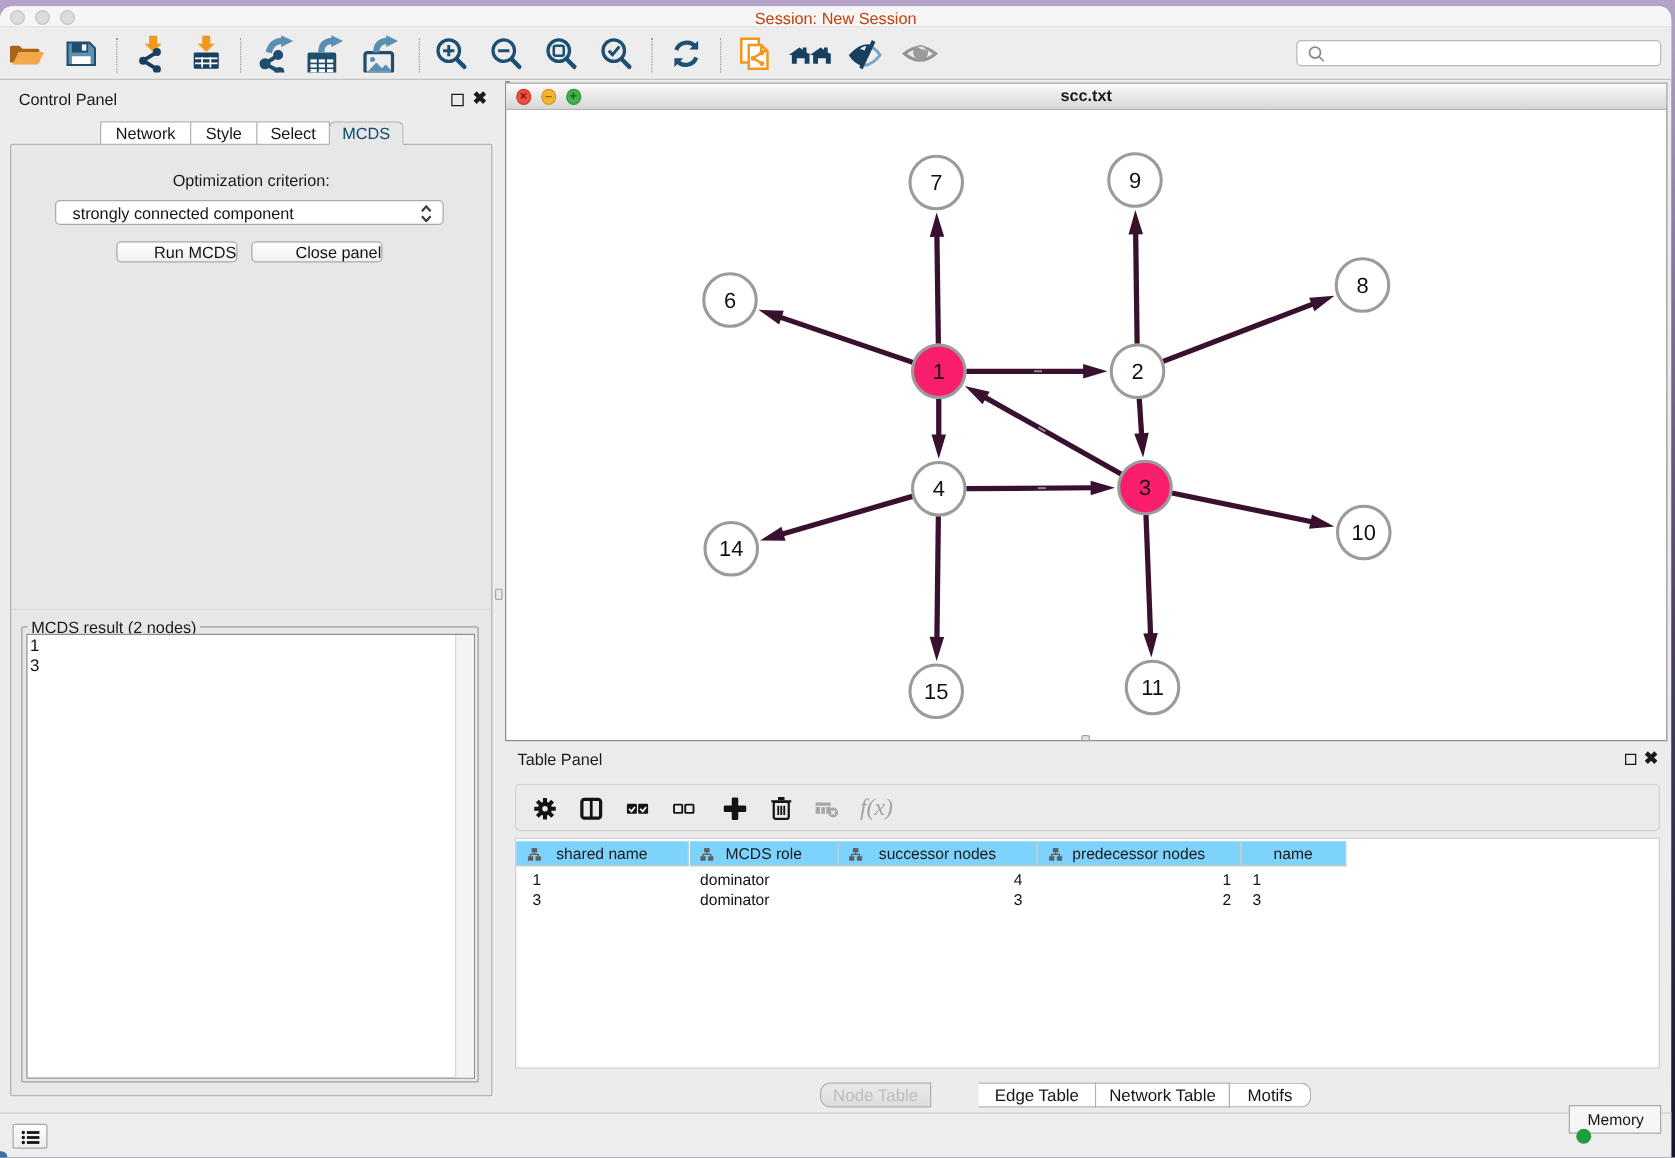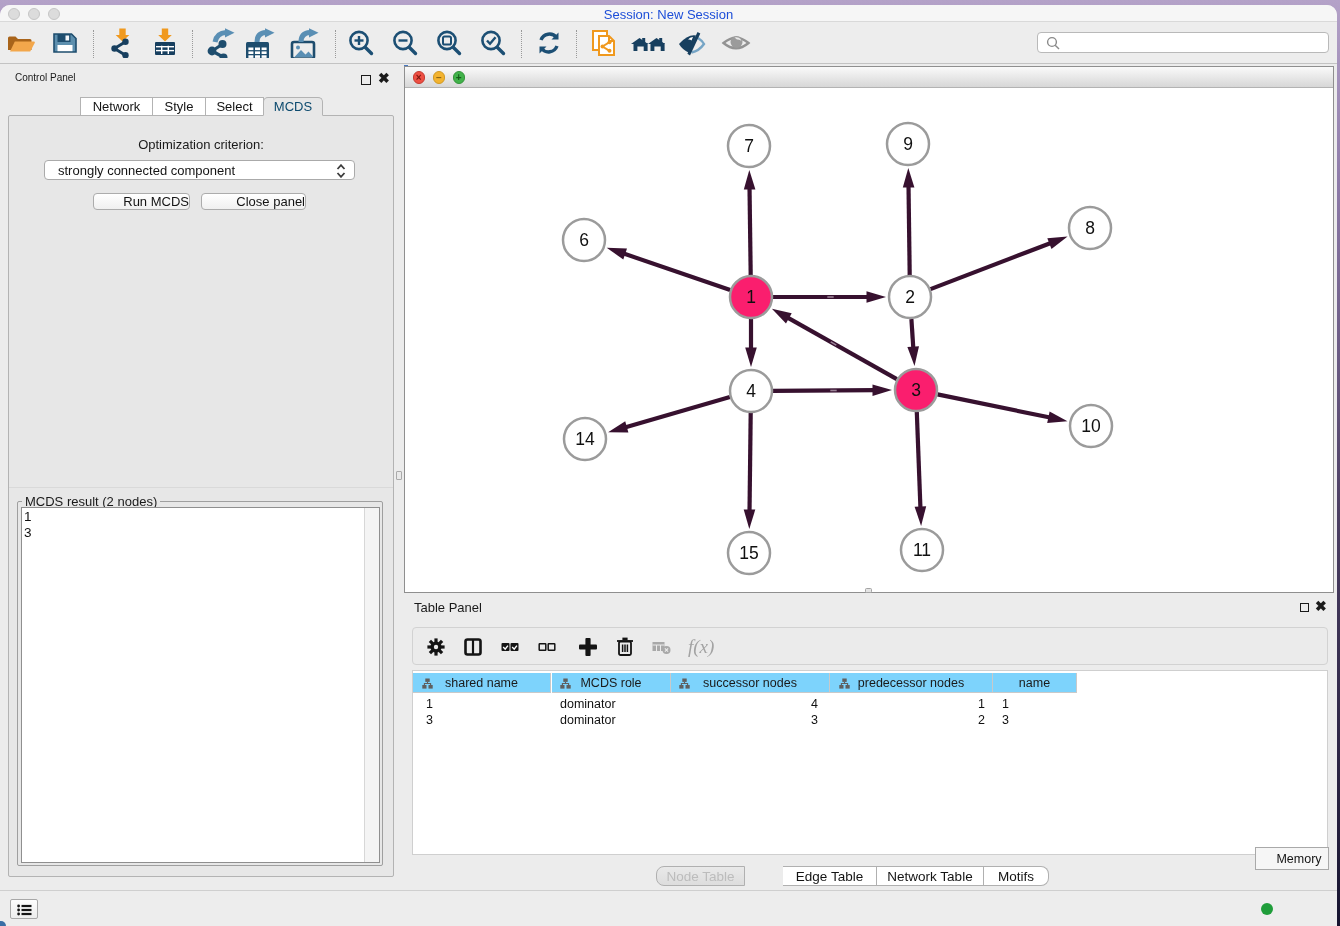--- a/index.html
+++ b/index.html
@@ -21,21 +21,21 @@
 .td{position:absolute;font-size:12.5px;color:#111;height:16px;line-height:16px}
 .btab{position:absolute;top:866px;height:20px;border:1px solid #b0b0b0;background:#fff;font-size:13.5px;color:#141414;text-align:center;line-height:19px}
 #statusbar{position:absolute;left:0;top:890px;width:1337px;height:36px;background:#ededed;border-top:1px solid #cfcfcf}
 .fx{position:absolute;left:688px;top:636px;font-family:"Liberation Serif",serif;font-style:italic;font-size:19px;color:#a3a3a3}
 </style></head><body>
 <div id="win"></div>
 <div id="titlebar"></div>
 <div class="tl" style="left:8px"></div>
 <div class="tl" style="left:28px"></div>
 <div class="tl" style="left:48px"></div>
-<div style="position:absolute;left:0;top:7px;width:1337px;text-align:center;font-size:13px;color:#1d4ed8">Session: New Session</div>
+<div style="position:absolute;left:0;top:7px;width:1337px;text-align:center;font-size:13px;color:#c2410c">Session: New Session</div>
 <div id="toolbar"></div>
 <svg style="position:absolute;left:5px;top:30px" width="30" height="26" viewBox="0 0 30 26">
     <path d="M3 8 a1.5 1.5 0 0 1 1.5-1.5 h6 l2.5 2.5 H25 a1.5 1.5 0 0 1 1.5 1.5 V20 H3 Z" fill="#a9641a"></path>
     <path d="M5 21.5 L9.8 11.5 h19 a1 1 0 0 1 .9 1.4 L25.2 21.5 Z" fill="#f3a74b"></path>
   </svg>
 <svg style="position:absolute;left:52px;top:30px" width="26" height="26" viewBox="0 0 26 26">
     <path d="M2 4 h17.5 L24 8.5 V22 H2 Z" fill="#5d8fae"></path>
     <path d="M5.5 4 h13 v8 h-13 Z" fill="#1e4d6e"></path>
     <rect x="13.5" y="5.5" width="3.6" height="5" fill="#f2f6f9"></rect>
     <rect x="5.5" y="15" width="15" height="7" fill="#ffffff"></rect>
@@ -147,21 +147,21 @@
 <div class="sep" style="left:192px"></div>
 <div class="sep" style="left:335px"></div>
 <div class="sep" style="left:521px"></div>
 <div class="sep" style="left:576px"></div>
 <div id="search">
     <svg style="position:absolute;left:8px;top:3px" width="15" height="15" viewBox="0 0 15 15">
       <circle cx="6" cy="6" r="4.4" fill="none" stroke="#8a8a8a" stroke-width="1.4"></circle>
       <line x1="9.2" y1="9.2" x2="13" y2="13" stroke="#8a8a8a" stroke-width="1.4"></line>
     </svg>
   </div>
-<div style="position:absolute;left:15px;top:72px;font-size:10px;color:#1a1a1a">Control Panel</div>
+<div style="position:absolute;left:15px;top:72px;font-size:13px;color:#1a1a1a">Control Panel</div>
 <div style="position:absolute;left:361px;top:75px;width:10px;height:10px;border:1.6px solid #1a1a1a"></div>
 <div style="position:absolute;left:378px;top:70px;font-size:14px;font-weight:700;color:#1a1a1a">✖</div>
 <div id="cpanel"></div>
 <div style="position:absolute;left:9px;top:487px;width:384px;height:1px;background:#d9d9d9"></div>
 <div class="tab" style="left:80px;width:73px">Network</div>
 <div class="tab" style="left:152px;width:54px">Style</div>
 <div class="tab" style="left:205px;width:59px">Select</div>
 <div class="tab" style="left:263px;width:60px;background:#e7e7e7;color:#0c4a6e;border-radius:5px 5px 0 0;border-bottom:1px solid #e7e7e7">MCDS</div>
 <div style="position:absolute;left:8px;top:137px;width:386px;text-align:center;font-size:13px;color:#1a1a1a">Optimization criterion:</div>
 <div style="position:absolute;left:44px;top:160px;width:311px;height:20px;background:#fff;border:1px solid #aaaaaa;border-radius:4px;font-size:13px;color:#141414;line-height:19px;padding-left:13px">strongly connected component<svg style="position:absolute;right:8px;top:3px" width="10" height="14" viewBox="0 0 10 14">
@@ -175,20 +175,21 @@
 <div style="position:absolute;left:21px;top:507px;width:359px;height:356px;background:#fff;border:1px solid #8f8f8f"></div>
 <div style="position:absolute;left:364px;top:508px;width:15px;height:354px;background:#f4f4f4;border-left:1px solid #d7d7d7"></div>
 <div style="position:absolute;left:24px;top:509px;font-size:13.5px;color:#111;line-height:16px">1<br>3</div>
 <div style="position:absolute;left:396px;top:471px;width:6px;height:9px;border:1px solid #aaa;background:#e9e9e9;border-radius:1px"></div>
 <div style="position:absolute;left:404px;top:64.5px;width:4px;height:2px;background:#4a79c0"></div>
 <div id="nwin">
     <div id="ntb">
       <div class="light" style="left:7.5px;background:#ee4f43;border:1px solid #c33b31;color:#7c160e">×</div>
       <div class="light" style="left:27.5px;background:#f3b32f;border:1px solid #d09a24;color:#8a6414">–</div>
       <div class="light" style="left:47.5px;background:#41b24a;border:1px solid #34933a;color:#155c19">+</div>
+      <div style="position:absolute;top:2px;width:100%;text-align:center;font-size:13px;font-weight:700;color:#1a1a1a">scc.txt</div>
     </div>
   </div>
 <svg width="928" height="504" style="position:absolute;left:405px;top:87px" font-family="Liberation Sans, sans-serif">
     <line x1="345.7" y1="188.0" x2="344.5" y2="99.5" stroke="#37112f" stroke-width="4.2"></line>
     <polygon points="344.3,83.0 350.4,102.4 338.8,102.6" fill="#37112f"></polygon>
     <line x1="325.2" y1="202.9" x2="217.3" y2="166.1" stroke="#37112f" stroke-width="4.2"></line>
     <polygon points="201.7,160.8 222.0,161.6 218.3,172.5" fill="#37112f"></polygon>
     <line x1="368.0" y1="210.0" x2="464.5" y2="210.0" stroke="#37112f" stroke-width="4.2"></line>
     <polygon points="481.0,210.0 461.5,215.8 461.5,204.2" fill="#37112f"></polygon>
     <line x1="346.0" y1="232.0" x2="346.0" y2="263.5" stroke="#37112f" stroke-width="4.2"></line>
@@ -339,14 +340,14 @@
 <div style="position:absolute;left:10px;top:899px;width:28px;height:20px;background:linear-gradient(#fdfdfd,#ededed);border:1px solid #a8a8a8;border-radius:2px">
     <svg style="position:absolute;left:6px;top:3.5px" width="15" height="12" viewBox="0 0 15 12">
       <circle cx="1.6" cy="2" r="1.4" fill="#141414"></circle>
       <rect x="4.5" y="0.9" width="10" height="2.2" fill="#141414"></rect>
       <circle cx="1.6" cy="6" r="1.4" fill="#141414"></circle>
       <rect x="4.5" y="4.9" width="10" height="2.2" fill="#141414"></rect>
       <circle cx="1.6" cy="10" r="1.4" fill="#141414"></circle>
       <rect x="4.5" y="8.9" width="10" height="2.2" fill="#141414"></rect>
     </svg>
   </div>
-<div style="position:absolute;left:1255px;top:847px;width:74px;height:23px;background:#f6f6f6;border:1px solid #a9a9a9;font-size:12.5px;color:#141414;line-height:22px;text-align:center;padding-left:14px">Memory</div>
+<div style="position:absolute;left:1255px;top:884px;width:74px;height:23px;background:#f6f6f6;border:1px solid #a9a9a9;font-size:12.5px;color:#141414;line-height:22px;padding-left:14px">Memory</div>
 <div style="position:absolute;left:1261px;top:903px;width:12px;height:12px;border-radius:50%;background:#1f9d3a"></div>
 <div style="position:absolute;left:-4px;top:921px;width:10px;height:10px;border-radius:50%;background:#3a6ea5"></div>
 </body></html>

